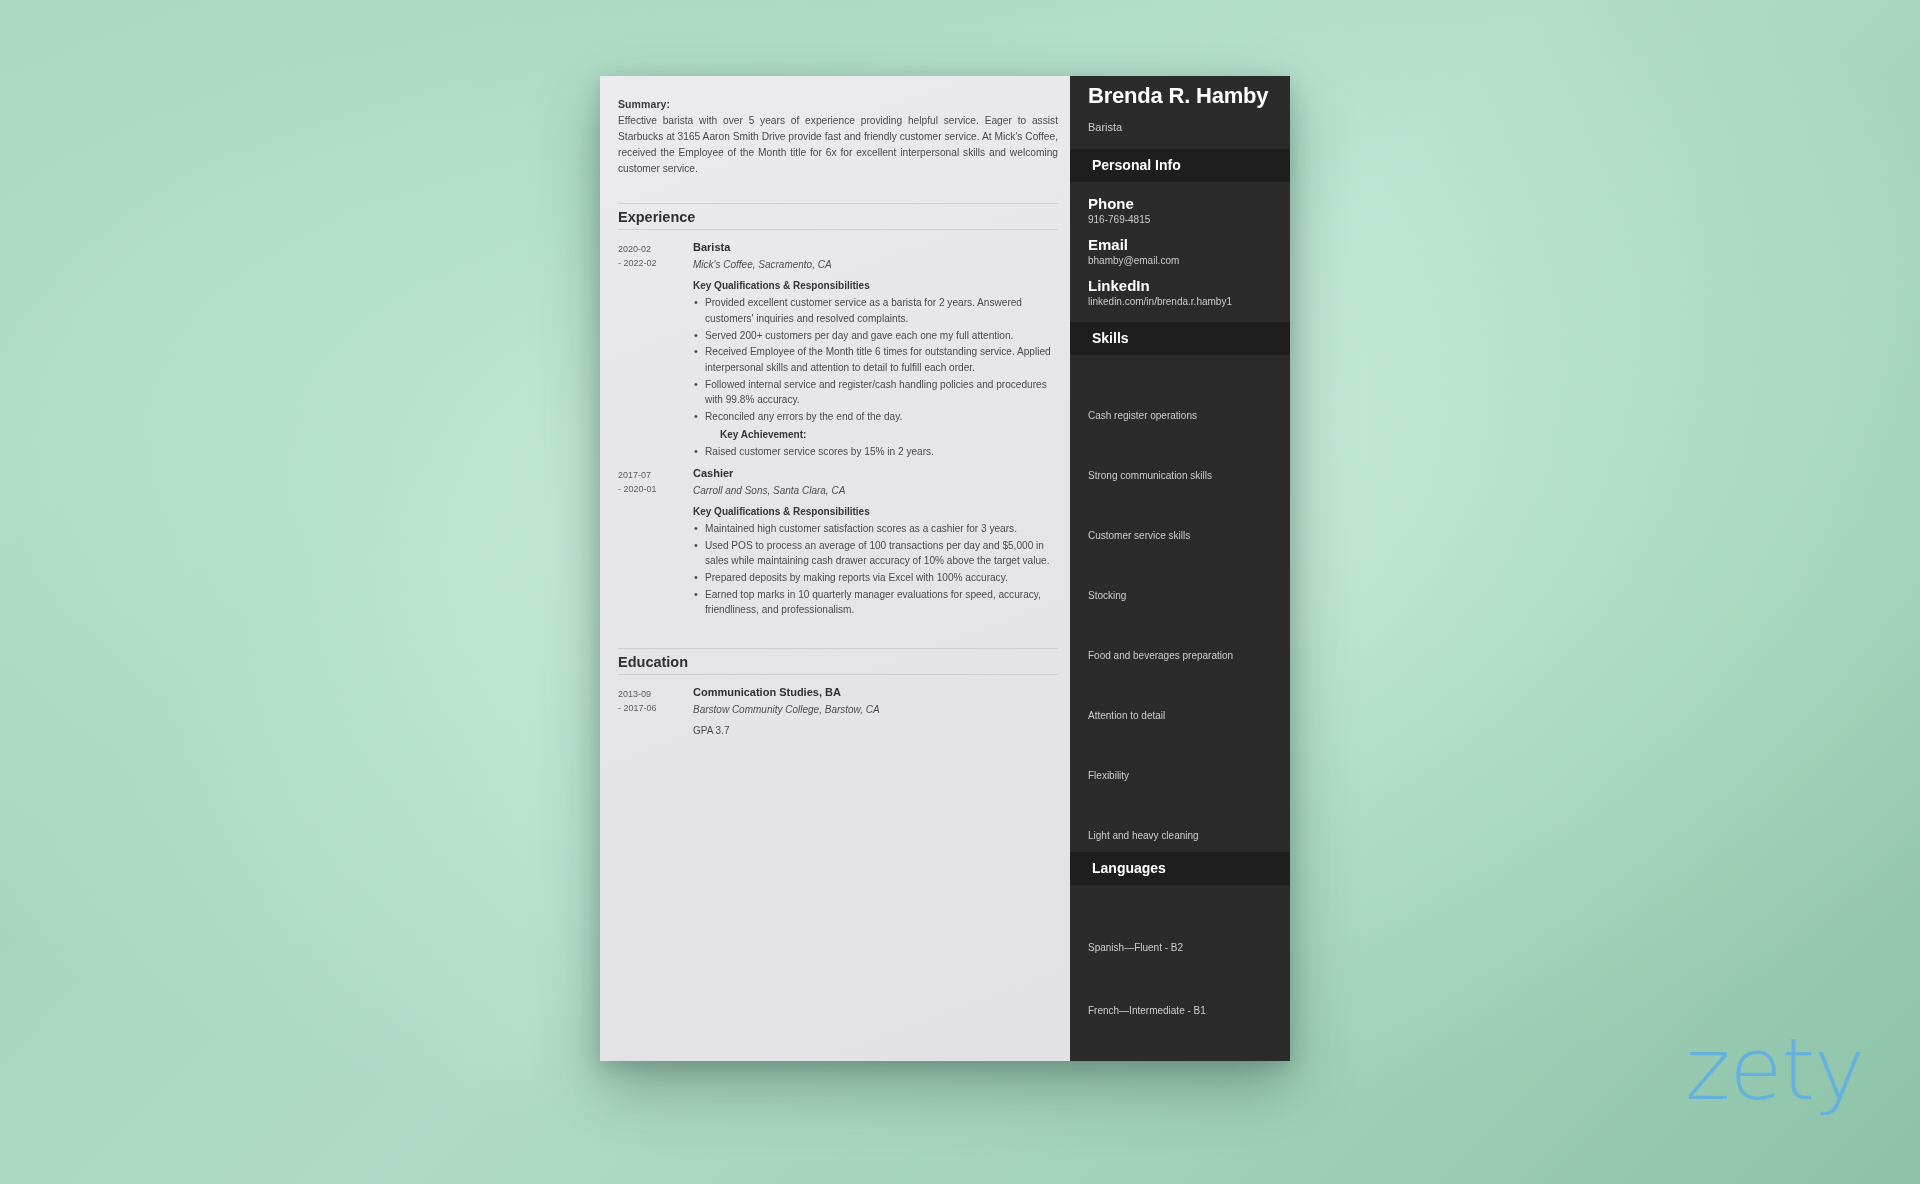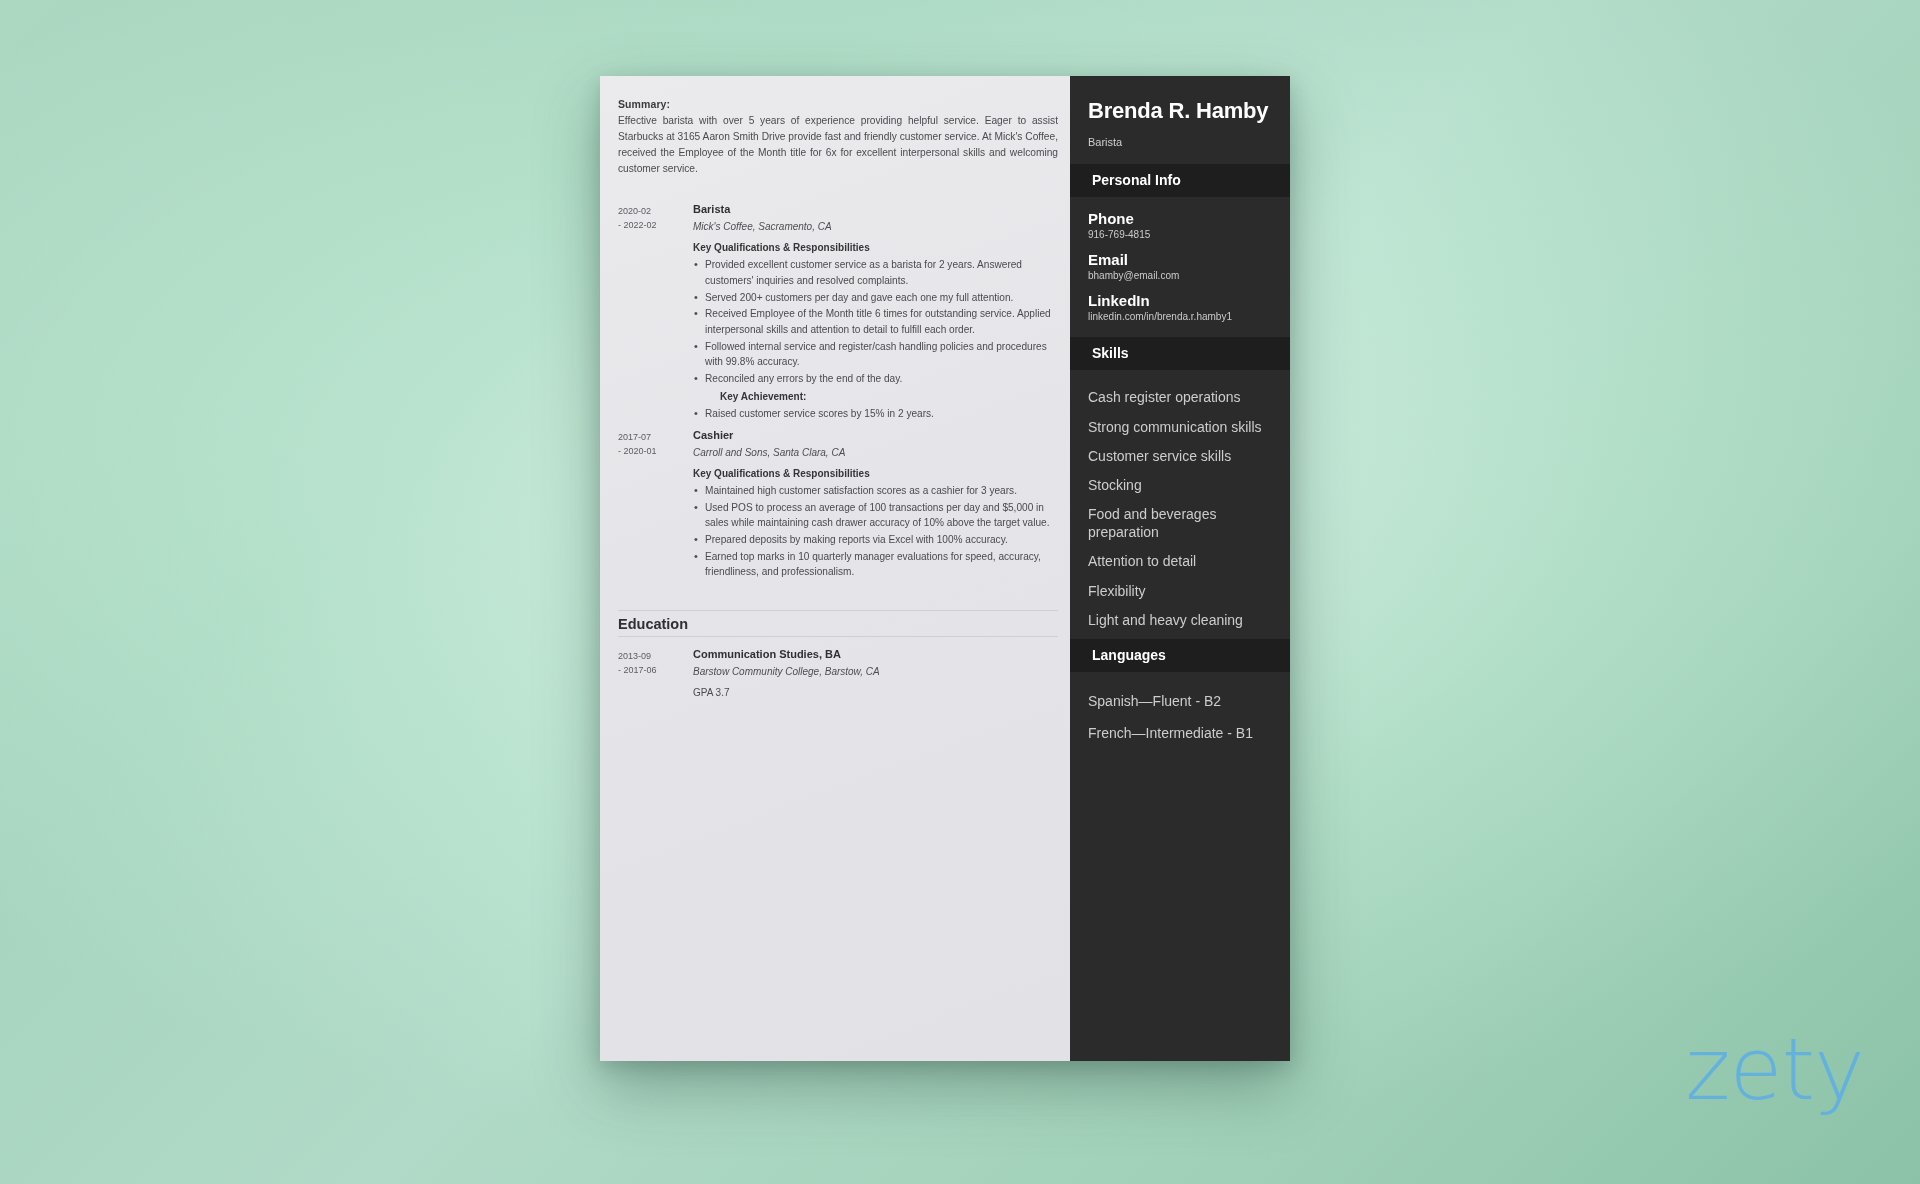--- a/index.html
+++ b/index.html
@@ -147,21 +147,21 @@
   
   .side-col {
     width: 220px;
     flex: 0 0 220px;
     background: #2b2b2b;
     color: #f2f2f2;
     padding-bottom: 24px;
   }
 
   .side-head {
-    padding: 22px 18px 16px 18px;
+    padding: 7px 18px 16px 18px;
   }
 
   .cand-name {
     font-size: 22px;
     font-weight: bold;
     line-height: 1.22;
     color: #ffffff;
     letter-spacing: -0.2px;
   }
 
@@ -194,24 +194,25 @@
 
   .info-val {
     font-size: 10px;
     color: #cbcbcb;
     word-break: break-all;
   }
 
   .side-list { list-style: none; }
 
   .side-list li {
-    font-size: 14px;
+    font-size: 10px;
     color: #cdcdcd;
     padding: 5.5px 0;
     line-height: 1.3;
+    margin-top: 36px;
   }
 
   .lang-list li { padding: 7px 0; }
 
   
   .zety-logo {
     position: absolute;
     right: 56px;
     bottom: 72px;
     font-family: "DejaVu Sans", sans-serif;
@@ -231,20 +232,21 @@
 <div class="resume-page">
 
   <div class="main-col">
 
     <div>
       <div class="summary-label">Summary:</div>
       <div class="summary-text">Effective barista with over 5 years of experience providing helpful service. Eager to assist Starbucks at 3165 Aaron Smith Drive provide fast and friendly customer service. At Mick's Coffee, received the Employee of the Month title for 6x for excellent interpersonal skills and welcoming customer service.</div>
     </div>
 
     <div class="section">
+      <div class="section-title">Experience</div>
 
       <div class="entry">
         <div class="entry-dates">
           <div>2020-02</div>
           <div>- 2022-02</div>
         </div>
         <div class="entry-body">
           <div class="entry-role">Barista</div>
           <div class="entry-org">Mick's Coffee, Sacramento, CA</div>
           <div class="entry-sub">Key Qualifications &amp; Responsibilities</div>

